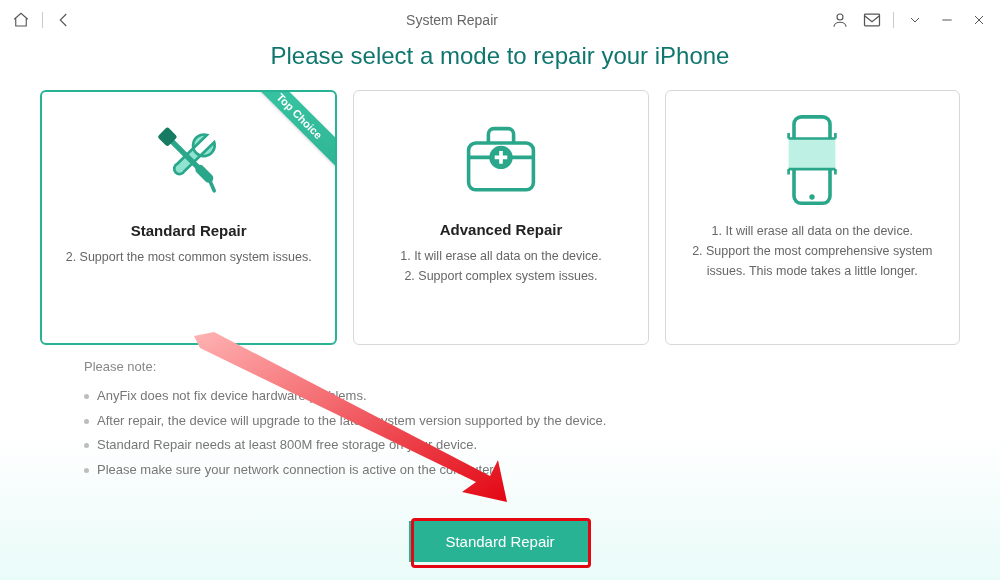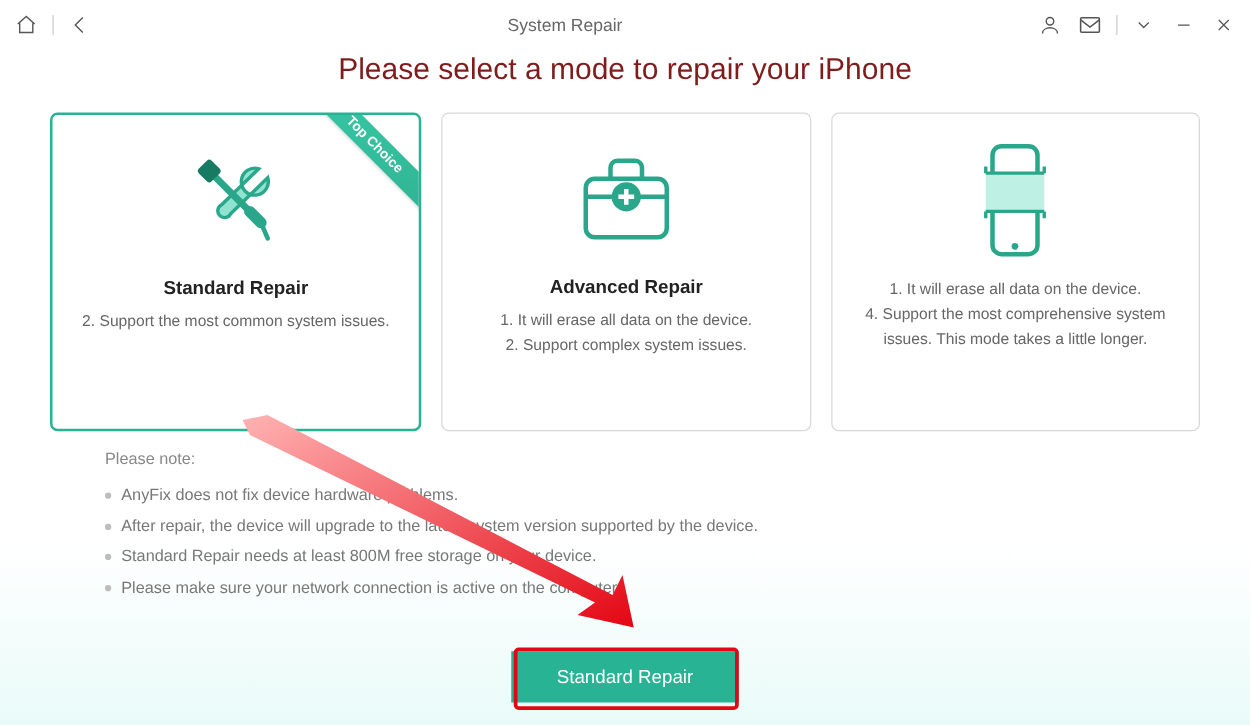--- a/index.html
+++ b/index.html
@@ -25,21 +25,21 @@
   }
   .tb-icon {
     width: 22px; height: 22px; display: flex; align-items: center; justify-content: center;
     cursor: pointer; color: #555;
   }
   .tb-icon svg { stroke: #555; fill: none; stroke-width: 1.5; }
   .divider-v { width: 1px; height: 16px; background: #ccc; }
 
   
   .heading {
-    text-align: center; font-size: 24px; font-weight: 400; color: #7f1d1d;
+    text-align: center; font-size: 24px; font-weight: 400; color: #0f766e;
     margin-top: 2px;
   }
 
   
   .cards {
     display: flex; gap: 16px; padding: 20px 40px 0 40px;
   }
   .card {
     flex: 1; border: 1px solid #d8d8d8; border-radius: 6px;
     padding: 20px 12px 18px 12px;
@@ -197,21 +197,21 @@
           <rect x="30" y="6" width="40" height="96" rx="8"></rect>
           <circle cx="50" cy="95" r="3" fill="#2aa68a" stroke="none"></circle>
           <rect x="24" y="30" width="52" height="34" fill="#bff0e4" stroke="none"></rect>
           <path d="M24 30 h52 M24 64 h52" stroke="#2aa68a" stroke-width="3"></path>
           <path d="M24 30 v-6 M76 30 v-6 M24 64 v6 M76 64 v6" stroke="#2aa68a" stroke-width="3"></path>
         </g>
       </svg>
     </div>
     <div class="lines">
       <div>1. It will erase all data on the device.</div>
-      <div>4. Support the most comprehensive system issues. This mode takes a little longer.</div>
+      <div>2. Support the most comprehensive system issues. This mode takes a little longer.</div>
     </div>
   </div>
 </div>
 
 <div class="notes">
   <div class="label">Please note:</div>
   <ul>
     <li>
         <span>AnyFix does not fix device hardware problems.</span>
       </li>

